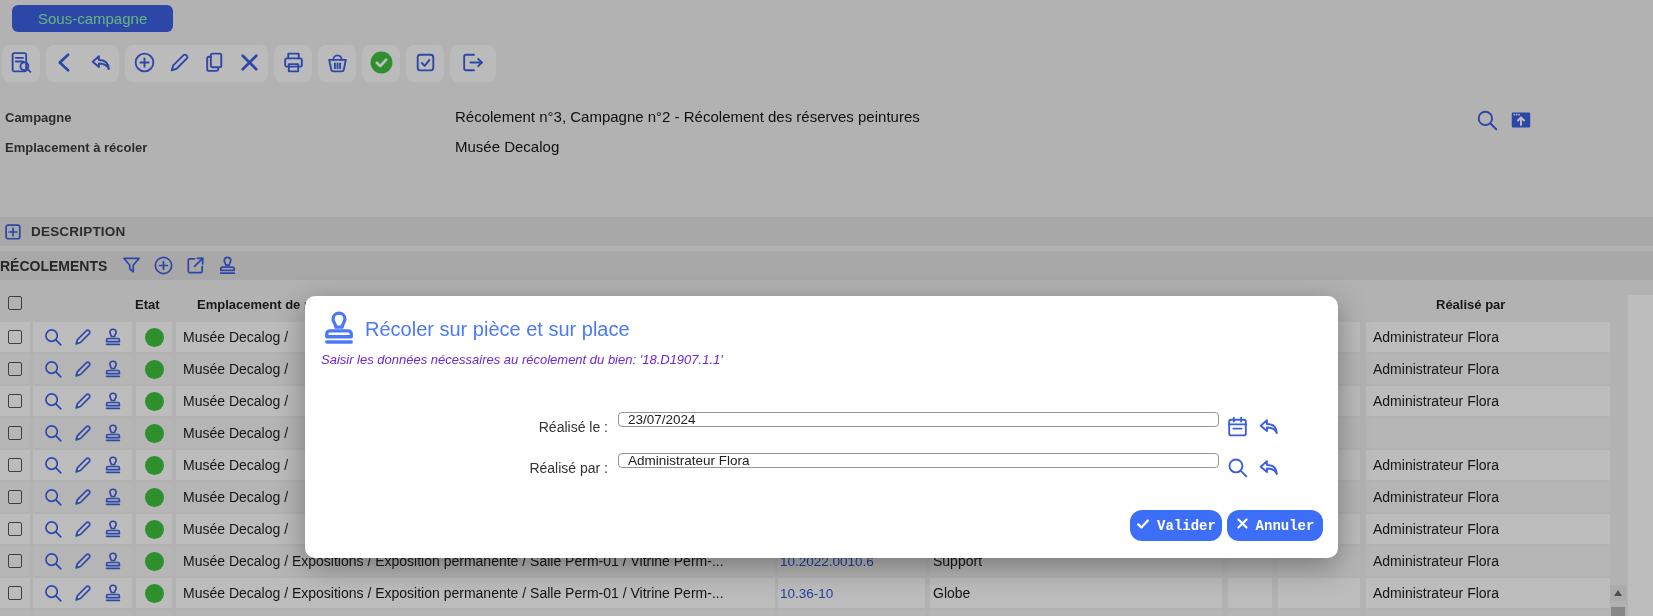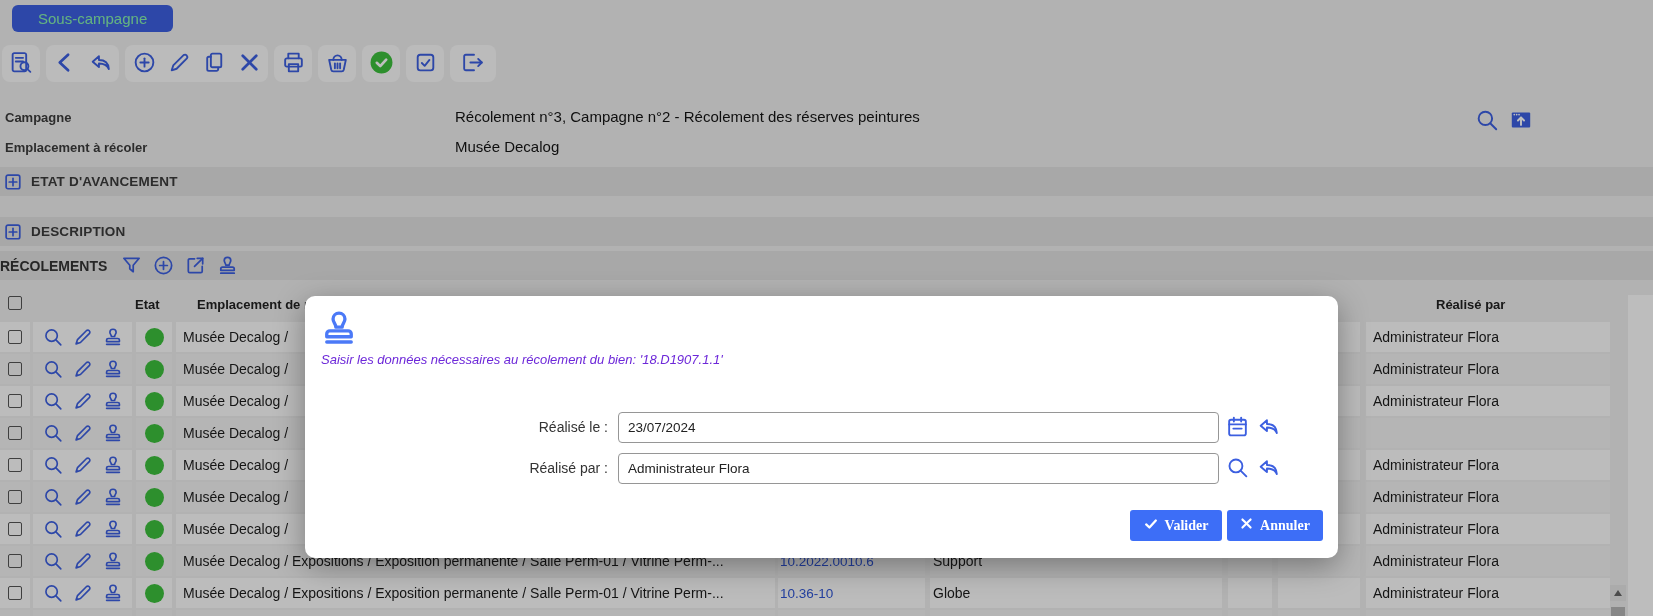--- a/index.html
+++ b/index.html
@@ -72,28 +72,28 @@
   .overlay{position:absolute;inset:0;background:rgba(0,0,0,0.25);z-index:5;}
   .modal{
     position:absolute;left:305px;top:296px;width:1033px;height:262px;z-index:10;
     background:#fff;border-radius:10px;box-shadow:0 8px 30px rgba(0,0,0,.35);
   }
   .m-title{position:absolute;left:60px;top:22px;font-size:20px;color:var(--title-blue);}
   .m-stamp{position:absolute;left:13px;top:11px;}
   .m-sub{position:absolute;left:16px;top:56px;font-size:13px;font-style:italic;color:#6d28d9;}
   .m-label{position:absolute;width:295px;text-align:right;font-size:14px;color:#333;}
   .m-input{
-    position:absolute;left:313px;width:601px;height:31px;border:1px solid #969696;border-radius:4px;
+    position:absolute;left:313px;width:601px;height:15px;border:1px solid #969696;border-radius:4px;
     font-family:"Liberation Sans", sans-serif;font-size:13.5px;color:#222;padding:0 9px;background:#fff;
   }
   .m-icons{position:absolute;left:920px;display:flex;gap:6px;}
   .mbtn{background:none;border:none;width:25px;height:25px;padding:0;cursor:pointer;}
   .btn{
-    position:absolute;top:214px;height:31px;border:none;border-radius:3px;cursor:pointer;
-    background:var(--button-blue);color:#fff;font-family:Liberation Serif, serif;
+    position:absolute;top:214px;height:31px;border:none;border-radius:12px;cursor:pointer;
+    background:var(--button-blue);color:#fff;font-family:Liberation Mono, monospace;
     font-size:14px;font-weight:bold;display:flex;align-items:center;justify-content:center;gap:7px;
   }
   .btn svg{stroke:#fff;fill:none;stroke-width:2.6;stroke-linecap:round;stroke-linejoin:round;}
   .btn-validate{left:825px;width:92px;}
   .btn-cancel{left:922px;width:96px;}
 </style>
 </head>
 <body>
 
 <div class="page">
@@ -214,28 +214,20 @@
             <rect x="3.5" y="5" width="17" height="14" rx="1" fill="var(--accent)"></rect>
             <circle cx="5.8" cy="7" r="0.8" fill="#fff"></circle>
             <circle cx="8" cy="7" r="0.8" fill="#fff"></circle>
             <circle cx="10.2" cy="7" r="0.8" fill="#fff"></circle>
             <line x1="12" y1="16.5" x2="12" y2="10" stroke="#fff" stroke-width="1.8" stroke-linecap="round"></line>
             <polyline points="9.2,12.5 12,9.7 14.8,12.5" fill="none" stroke="#fff" stroke-width="1.8" stroke-linecap="round" stroke-linejoin="round"></polyline>
           </svg></span>
       </button>
   </div>
 
-  <div class="abs section-bar" style="top:167px;">
-    <button class="rbtn" style="width:16px;height:16px;"><svg class="ic" width="16" height="16" viewBox="0 0 17 17">
-          <rect x="1.2" y="1.2" width="14.5" height="14.5" rx="2"></rect>
-          <line x1="8.5" y1="4.5" x2="8.5" y2="12.5"></line>
-          <line x1="4.5" y1="8.5" x2="12.5" y2="8.5"></line>
-        </svg></button>
-    <span class="section-label">ETAT D'AVANCEMENT</span>
-  </div>
 
   <div class="abs section-bar" style="top:217px;">
     <button class="rbtn" style="width:16px;height:16px;"><svg class="ic" width="16" height="16" viewBox="0 0 17 17">
           <rect x="1.2" y="1.2" width="14.5" height="14.5" rx="2"></rect>
           <line x1="8.5" y1="4.5" x2="8.5" y2="12.5"></line>
           <line x1="4.5" y1="8.5" x2="12.5" y2="8.5"></line>
         </svg></button>
     <span class="section-label">DESCRIPTION</span>
   </div>
 
@@ -580,20 +572,21 @@
 </div>
 
 <div class="overlay"></div>
 
 <div class="modal">
   <span class="m-stamp"><svg width="42" height="42" viewBox="0 0 24 24" style="fill:none;stroke:var(--title-blue);stroke-width:1.9;stroke-linecap:round;stroke-linejoin:round;">
         <path d="M12 3.5 c1.9 0 3.4 1.5 3.4 3.4 c0 1.9 -1.6 2.7 -1.6 4.6 h-3.6 c0 -1.9 -1.6 -2.7 -1.6 -4.6 c0 -1.9 1.5 -3.4 3.4 -3.4 Z"></path>
         <path d="M6.8 13.6 h10.4 c1 0 1.8 .8 1.8 1.8 v1.6 h-14 v-1.6 c0 -1 .8 -1.8 1.8 -1.8 Z"></path>
         <line x1="5" y1="20" x2="19" y2="20"></line>
       </svg></span>
+  <div class="m-title">Récoler sur pièce et sur place</div>
   <div class="m-sub">Saisir les données nécessaires au récolement du bien: '18.D1907.1.1'</div>
 
   <label class="m-label" style="left:8px;top:123px;">Réalisé le :</label>
   <input class="m-input" style="top: 116px;" value="23/07/2024">
   <div class="m-icons" style="top:118px;">
     <button class="mbtn"><span><svg class="ic" width="25" height="25" viewBox="0 0 24 24">
             <rect x="4" y="5.5" width="16" height="15" rx="1.8"></rect>
             <line x1="4" y1="10" x2="20" y2="10"></line>
             <line x1="8.5" y1="3.5" x2="8.5" y2="7.2"></line>
             <line x1="15.5" y1="3.5" x2="15.5" y2="7.2"></line>

